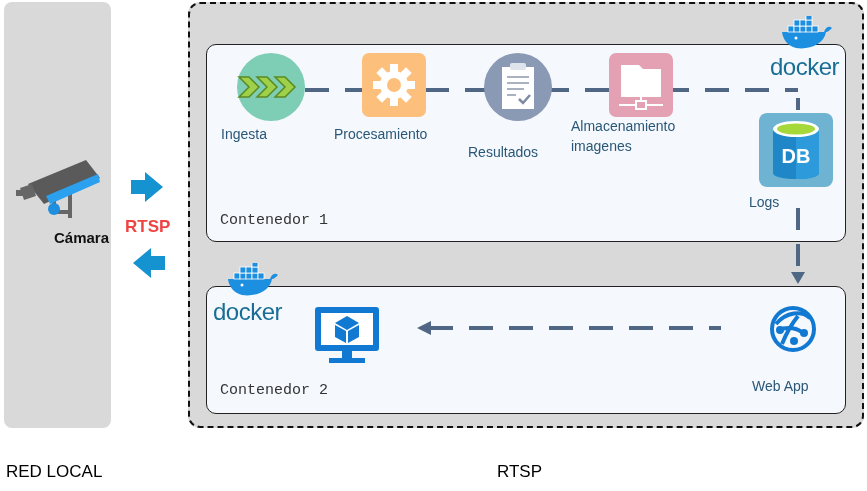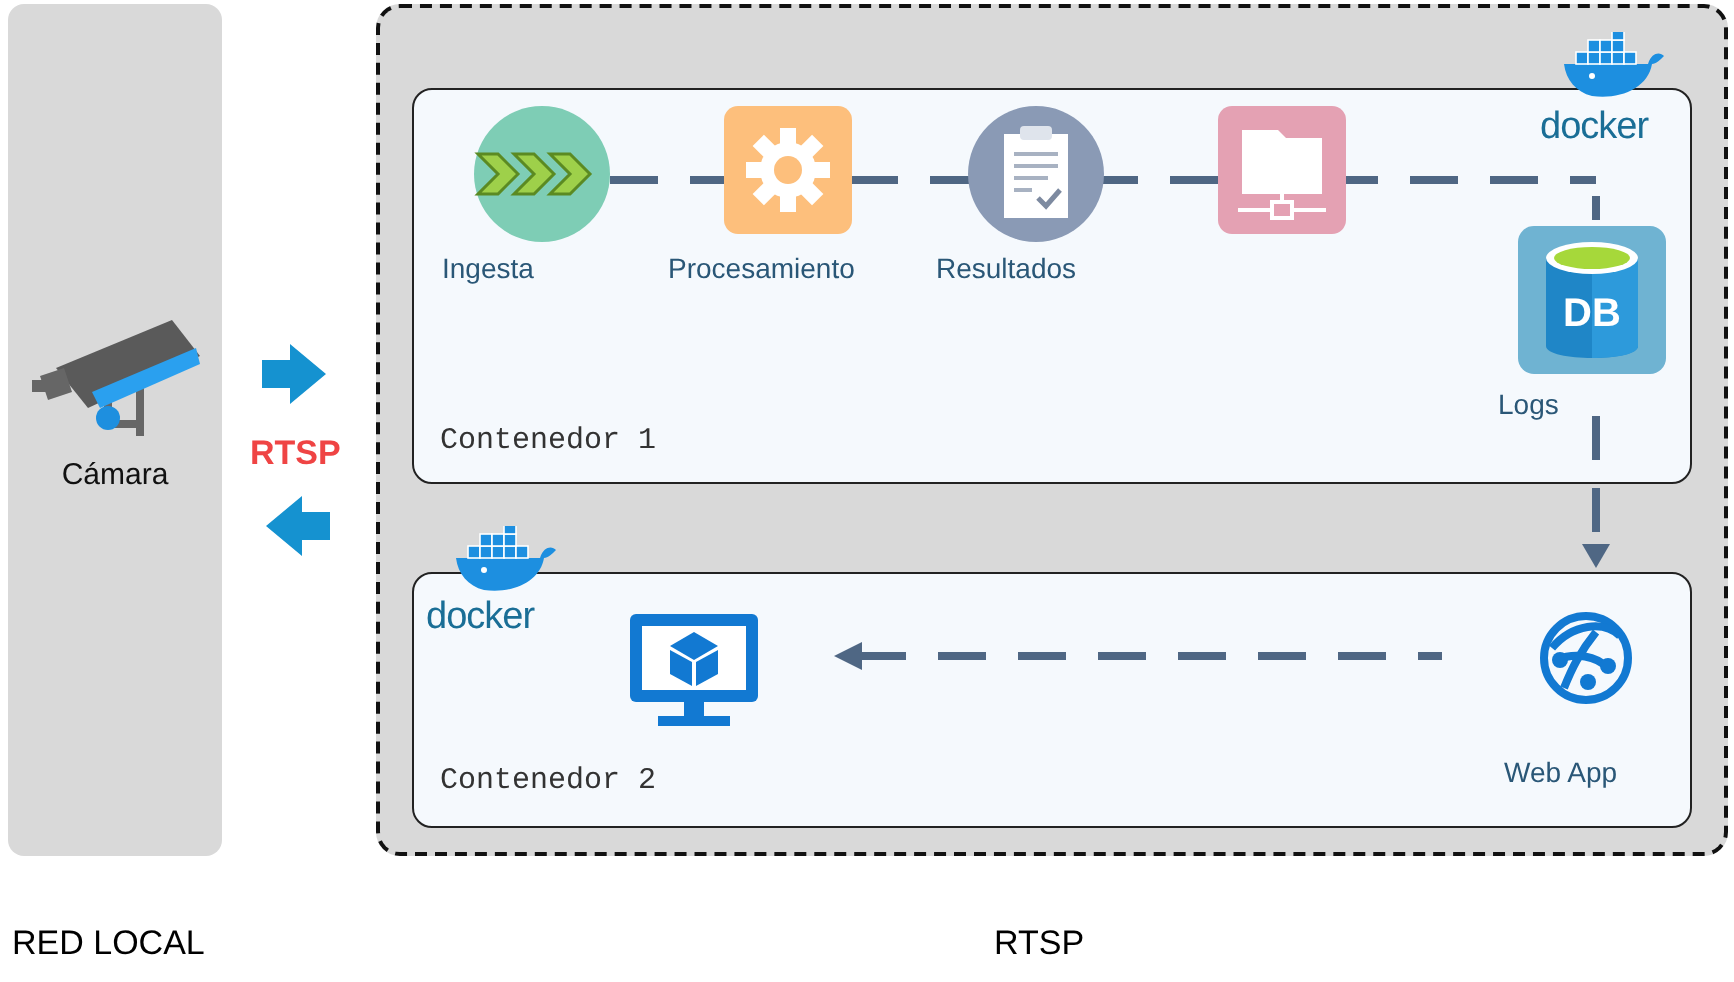--- a/index.html
+++ b/index.html
@@ -8,23 +8,23 @@
   .abs { position:absolute; }
   .local-panel { left:4px; top:2px; width:107px; height:426px; background:#d9d9d9; border-radius:8px; }
   .cloud-panel { left:188px; top:2px; width:676px; height:426px; background:#d9d9d9;
                  border:2px dashed #111; border-radius:12px; box-sizing:border-box; }
   .container { background:#f5f9fd; border:1px solid #222; border-radius:10px; box-sizing:border-box; }
   .c1 { left:206px; top:44px; width:640px; height:198px; }
   .c2 { left:206px; top:286px; width:640px; height:128px; }
   .cont-label { font-family:Liberation Mono, monospace; font-size:15px; color:#333; }
   .lbl { font-size:14px; color:#2a5777; text-align:left; }
   .bottom-lbl { font-size:17px; font-weight:normal; color:#000; }
-  .cam-lbl { font-size:15px; font-weight:normal; color:#111; text-align:center; line-height:20px; }
+  .cam-lbl { font-size:15px; font-weight:bold; color:#111; text-align:center; line-height:20px;margin-left:24px; }
   .rtsp { font-size:17px; font-weight:bold; color:#ef4444; }
-  .docker-text { font-size:19px; color:#1a6e96; letter-spacing:-0.5px; }
+  .docker-text { font-size:24px; color:#1a6e96; letter-spacing:-0.5px; }
 </style>
 </head>
 <body>
 
 <div class="abs local-panel"></div>
 <div class="abs cloud-panel"></div>
 
 <svg class="abs" style="left:14px;top:148px" width="90" height="72" viewBox="0 0 90 72">
   <rect x="54" y="44" width="4" height="26" fill="#666"></rect>
   <rect x="42" y="62" width="16" height="4" fill="#666"></rect>
@@ -84,30 +84,32 @@
   <rect x="18" y="14" width="32" height="42" fill="#fff"></rect>
   <rect x="26" y="10" width="16" height="7" rx="2" fill="#dfe4ec"></rect>
   <g stroke="#a8b2c2" stroke-width="2">
     <line x1="23" y1="24" x2="45" y2="24"></line>
       <line x1="23" y1="30" x2="45" y2="30"></line>
     <line x1="23" y1="36" x2="40" y2="36"></line>
       <line x1="23" y1="42" x2="32" y2="42"></line>
   </g>
   <polyline points="35,46 39,50 46,42" fill="none" stroke="#7d8aa0" stroke-width="2.5"></polyline>
 </svg>
-<div class="abs lbl" style="left:468px;top:126px;width:100px">Resultados</div>
+<div class="abs lbl" style="left:468px;top:144px;width:100px">Resultados</div>
 
 <svg class="abs" style="left:609px;top:53px" width="64" height="64" viewBox="0 0 64 64">
   <rect x="0" y="0" width="64" height="64" rx="7" fill="#e4a1b3"></rect>
   <path d="M12,12 H30 L34,16 H52 V44 H12 Z" fill="#fff"></path>
   <line x1="10" y1="52" x2="54" y2="52" stroke="#fff" stroke-width="2"></line>
   <line x1="32" y1="44" x2="32" y2="48" stroke="#fff" stroke-width="2"></line>
   <rect x="27" y="48" width="10" height="8" fill="#e4a1b3" stroke="#fff" stroke-width="2"></rect>
 </svg>
 <div class="abs lbl" style="left:571px;top:116px;width:140px;line-height:20px">
+  <div>Almacenamiento</div>
+  <div>imagenes</div>
 </div>
 
 <svg class="abs" style="left:780px;top:16px" width="54" height="34" viewBox="0 0 54 34">
   <path d="M2,16 H44 C46,10 50,10 52,12 C50,14 48,16 46,16 C44,28 30,34 16,32 C8,30 3,24 2,16 Z" fill="#1d8fe0"></path>
   <g fill="#1d8fe0" stroke="#fff" stroke-width="0.8">
     <rect x="8" y="10" width="6" height="6"></rect>
       <rect x="14" y="10" width="6" height="6"></rect>
       <rect x="20" y="10" width="6" height="6"></rect>
       <rect x="26" y="10" width="6" height="6"></rect>
       <rect x="32" y="10" width="6" height="6"></rect>

